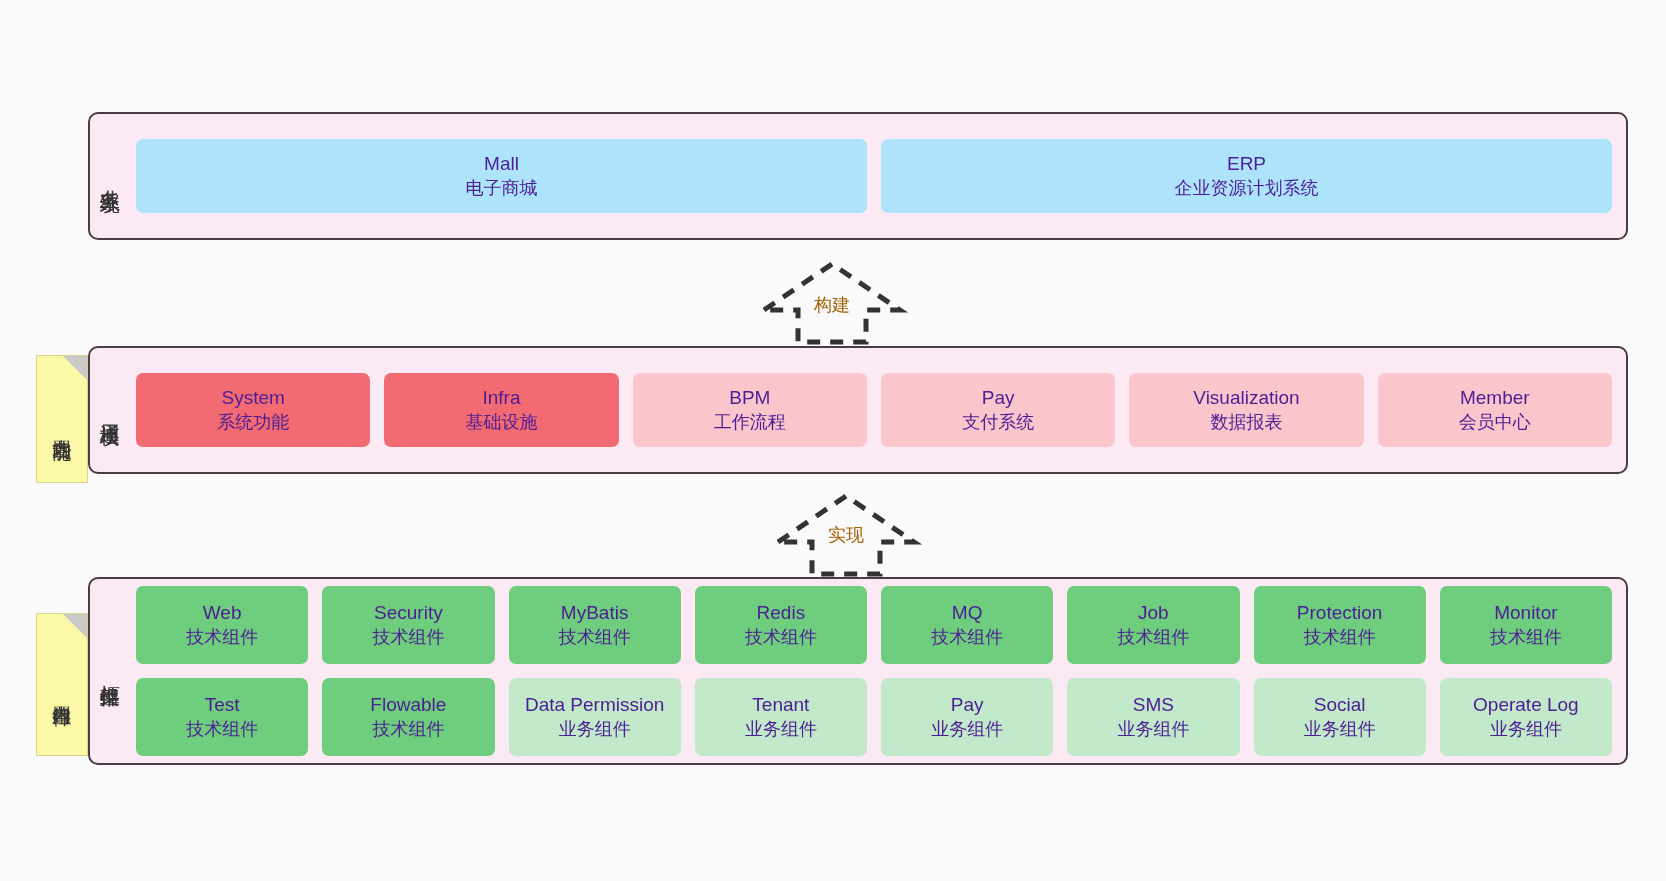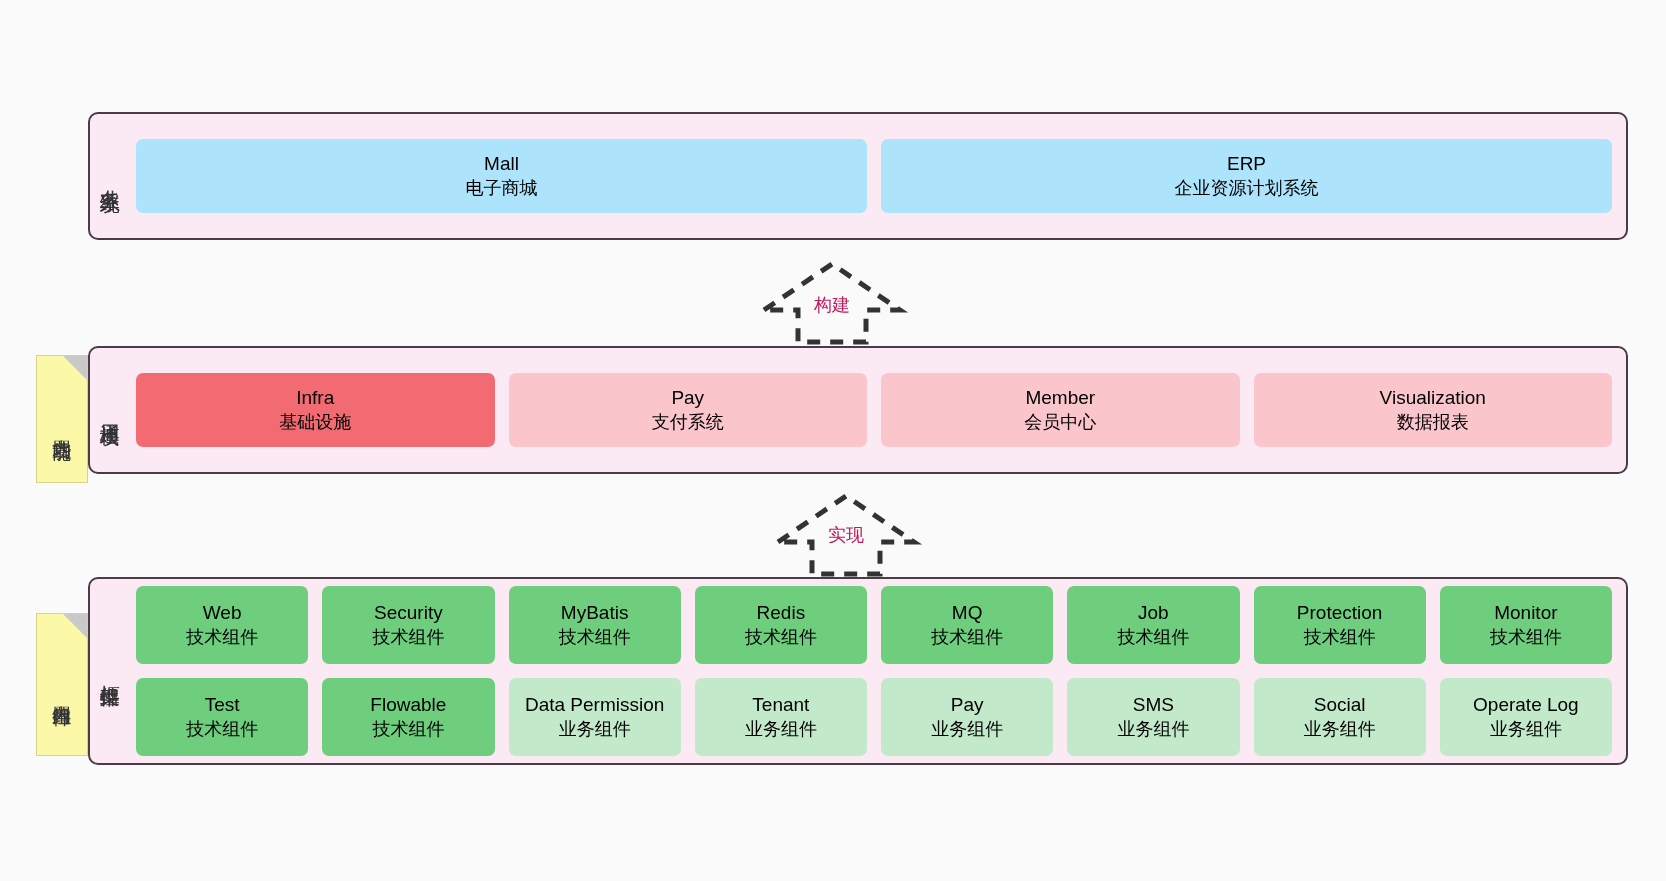--- a/index.html
+++ b/index.html
@@ -57,21 +57,21 @@
   .card{
     flex:1 1 0;
     border-radius:7px;
     display:flex;
     flex-direction:column;
     align-items:center;
     justify-content:center;
     text-align:center;
     font-size:19px;
     line-height:1.28;
-    color:#000000;
+    color:#4c1d95;
     box-sizing:border-box;
     padding:6px 4px;
     user-select:none;
   }
   .card .ln{display:block;}
   .card .ln-cn{font-size:18px;}
 
   
   #layer-business{left:88px;top:112px;width:1540px;height:128px;}
   #layer-common{left:88px;top:346px;width:1540px;height:128px;}
@@ -114,21 +114,21 @@
 
   
   .arrow{
     position:absolute;
     z-index:1;
   }
   .arrow svg{display:block;overflow:visible;}
   .arrow-label{
     position:absolute;
     font-size:18px;
-    color:#be185d;
+    color:#a16207;
     background:transparent;
     white-space:nowrap;
     user-select:none;
   }
   #arrow-build{left:758px;top:258px;width:148px;height:88px;}
   #arrow-build .arrow-label{left:56px;top:35px;}
   #arrow-impl{left:772px;top:490px;width:148px;height:88px;}
   #arrow-impl .arrow-label{left:56px;top:33px;}
 </style>
 </head>
@@ -162,34 +162,42 @@
   <div class="sticky" id="sticky-common">
     <span class="fold"></span>
     <span>内置功能</span>
   </div>
 
   <div class="layer" id="layer-common">
     <div class="layer-title">通用模块</div>
     <div class="cards">
       <div class="card-row">
         <div class="card" style="background:#f26b72">
+          <span class="ln">System</span>
+          <span class="ln ln-cn">系统功能</span>
+        </div>
+        <div class="card" style="background:#f26b72">
           <span class="ln">Infra</span>
           <span class="ln ln-cn">基础设施</span>
         </div>
         <div class="card" style="background:#fbc5cc">
+          <span class="ln">BPM</span>
+          <span class="ln ln-cn">工作流程</span>
+        </div>
+        <div class="card" style="background:#fbc5cc">
           <span class="ln">Pay</span>
           <span class="ln ln-cn">支付系统</span>
         </div>
         <div class="card" style="background:#fbc5cc">
+          <span class="ln">Visualization</span>
+          <span class="ln ln-cn">数据报表</span>
+        </div>
+        <div class="card" style="background:#fbc5cc">
           <span class="ln">Member</span>
           <span class="ln ln-cn">会员中心</span>
-        </div>
-        <div class="card" style="background:#fbc5cc">
-          <span class="ln">Visualization</span>
-          <span class="ln ln-cn">数据报表</span>
         </div>
       </div>
     </div>
   </div>
 
   <div class="arrow" id="arrow-impl">
     <svg width="148" height="88" viewBox="0 0 148 88">
       <path d="M6 52 L74 6 L142 52 L108 52 L108 84 L40 84 L40 52 Z" fill="#fafafa" stroke="#333333" stroke-width="5" stroke-dasharray="13 10" stroke-linejoin="miter"></path>
     </svg>
     <span class="arrow-label">实现</span>

